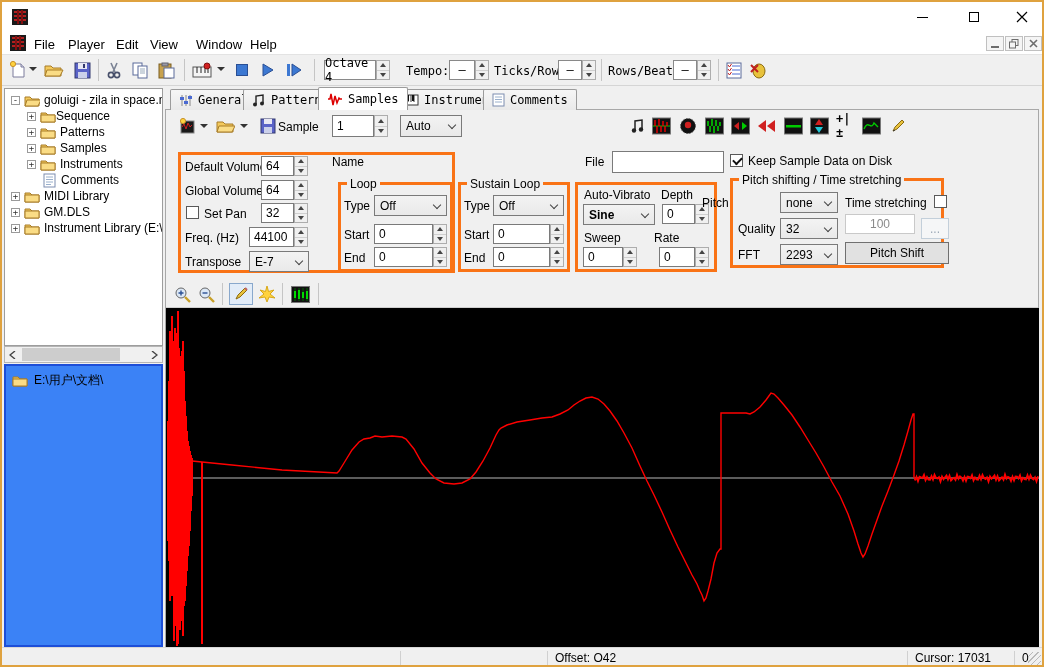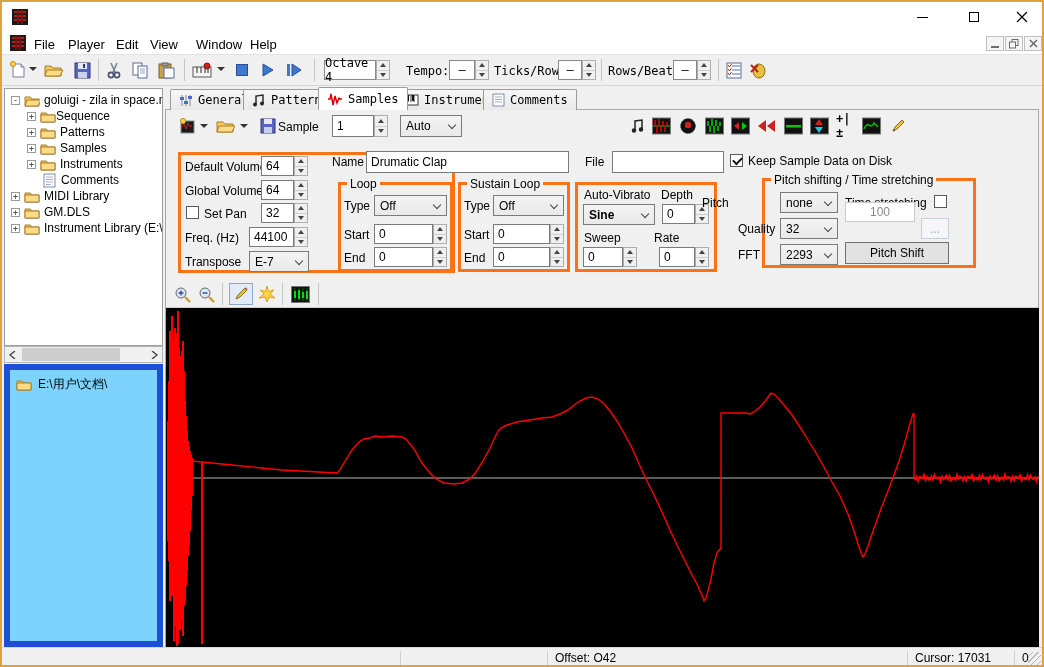--- a/index.html
+++ b/index.html
@@ -30,21 +30,21 @@
   .vumeter{position:absolute;left:772px;top:59px;width:232px;height:20px;border:1px solid #6b6b6b;
     background:linear-gradient(90deg,#143500 0%,#274400 35%,#4c4200 60%,#512000 80%,#3f0400 100%);}
   .vumeter::after{content:"";position:absolute;inset:0;background:repeating-linear-gradient(90deg,rgba(0,0,0,.65) 0 1px,transparent 1px 3px);}
   
   .treepanel{position:absolute;left:2px;top:86px;width:159px;height:258px;background:#fff;border:1px solid #9d9d9d;overflow:hidden;}
   .trow{position:absolute;height:16px;display:flex;align-items:center;font-size:12px;white-space:nowrap;}
   .expander{width:9px;height:9px;border:1px solid #9a9a9a;background:#fff;font-size:9px;line-height:7px;text-align:center;margin-right:4px;color:#333;flex:none;font-family:"DejaVu Sans Mono",monospace;}
   .hscroll{position:absolute;left:2px;top:344px;width:159px;height:17px;background:#f0f0f0;border:1px solid #b5b5b5;}
   .sarrow{position:absolute;top:0;width:16px;height:15px;display:flex;align-items:center;justify-content:center;}
   .sthumb{position:absolute;left:17px;top:1px;width:98px;height:13px;background:#cdcdcd;}
-  .lowerpanel{position:absolute;left:2px;top:362px;width:159px;height:283px;background:#7dd3fc;border:6px solid #1d4ed8;}
+  .lowerpanel{position:absolute;left:2px;top:362px;width:159px;height:283px;background:#3b82f6;border:2px solid #1d4ed8;}
   
   .content-frame{position:absolute;left:163px;top:107px;width:874px;height:538px;border:1px solid #a8a8a8;background:#f0f0f0;}
   .tab{position:absolute;top:87px;height:21px;background:linear-gradient(#f6f6f6,#e9e9e9);border:1px solid #9b9b9b;border-bottom:none;border-radius:2px 2px 0 0;display:flex;align-items:center;gap:5px;padding:0 8px;font-family:"DejaVu Sans Mono",monospace;font-size:12px;}
   .tab.active{top:85px;height:23px;background:#fff;z-index:3;}
   .edit{position:absolute;height:20px;background:#fff;border:1px solid #7a7a7a;font-size:12px;display:flex;align-items:center;padding-left:4px;}
   .combo{position:absolute;height:21px;border:1px solid #7a7a7a;background:linear-gradient(#f3f3f3,#e9e9e9);display:flex;align-items:center;padding:0 18px 0 5px;font-size:12px;}
   .chev{position:absolute;right:6px;top:6px;width:6px;height:6px;border-right:1px solid #444;border-bottom:1px solid #444;transform:rotate(45deg);}
   .cb{position:absolute;width:13px;height:13px;border:1px solid #595959;background:#fff;}
   .cb.checked::after{content:"";position:absolute;left:2px;top:2px;width:7px;height:4px;border-left:2px solid #111;border-bottom:2px solid #111;transform:rotate(-45deg);}
   .gb{position:absolute;border:3px solid #f97316;}
@@ -502,21 +502,20 @@
       <i class="u"></i>
       <i class="d"></i>
     </span>
   <span class="lb" style="left:183px;top:253px">Transpose</span>
   <span class="combo" style="left:247px;top:249px;width:60px">
     <b style="font-weight:normal">E-7</b>
       <i class="chev"></i>
   </span>
 
   <span class="lb" style="left:330px;top:153px">Name</span>
-  <div class="edit" style="left:364px;top:149px;width:203px;height:22px">Drumatic Clap</div>
   <span class="lb" style="left:583px;top:153px">File</span>
   <div class="edit" style="left:610px;top:149px;width:112px;height:22px"></div>
   <span class="cb checked" style="left:728px;top:152px"></span>
   <span class="lb" style="left:746px;top:152px">Keep Sample Data on Disk</span>
 
   <div class="gb" style="left:336px;top:180px;width:115px;height:90px">
     <span class="gt">Loop</span>
   </div>
   <span class="lb" style="left:342px;top:197px">Type</span>
   <span class="combo" style="left:372px;top:193px;width:73px">
@@ -575,36 +574,36 @@
   <span class="spin" style="left:621px;top:245px">
       <i class="u"></i>
       <i class="d"></i>
     </span>
   <div class="edit" style="left:657px;top:245px;width:36px">0</div>
   <span class="spin" style="left:693px;top:245px">
       <i class="u"></i>
       <i class="d"></i>
     </span>
 
-  <div class="gb" style="left:760px;top:176px;width:214px;height:90px">
+  <div class="gb" style="left:728px;top:176px;width:214px;height:90px">
     <span class="gt">Pitch shifting / Time stretching</span>
   </div>
   <span class="lb" style="left:700px;top:194px">Pitch</span>
   <span class="combo" style="left:778px;top:190px;width:58px">
     <b style="font-weight:normal">none</b>
       <i class="chev"></i>
   </span>
   <span class="lb" style="left:843px;top:194px">Time stretching</span>
   <span class="cb" style="left:932px;top:193px"></span>
   <span class="lb" style="left:736px;top:220px">Quality</span>
   <span class="combo" style="left:778px;top:216px;width:58px">
     <b style="font-weight:normal">32</b>
       <i class="chev"></i>
   </span>
-  <div class="edit" style="left:843px;top:200px;width:70px;border-color:#c9c9c9;color:#8a8a8a;justify-content:center;padding-left:0">100</div>
+  <div class="edit" style="left:843px;top:212px;width:70px;border-color:#c9c9c9;color:#8a8a8a;justify-content:center;padding-left:0">100</div>
   <div class="btn disabled" style="left:919px;top:216px;width:28px;height:21px">...</div>
   <span class="lb" style="left:736px;top:246px">FFT</span>
   <span class="combo" style="left:778px;top:242px;width:58px">
     <b style="font-weight:normal">2293</b>
       <i class="chev"></i>
   </span>
   <div class="btn" style="left:843px;top:240px;width:104px;height:22px">Pitch Shift</div>
 
   <div class="wavetoolbar">
     <div class="ti" style="left:6px;top:3px">

